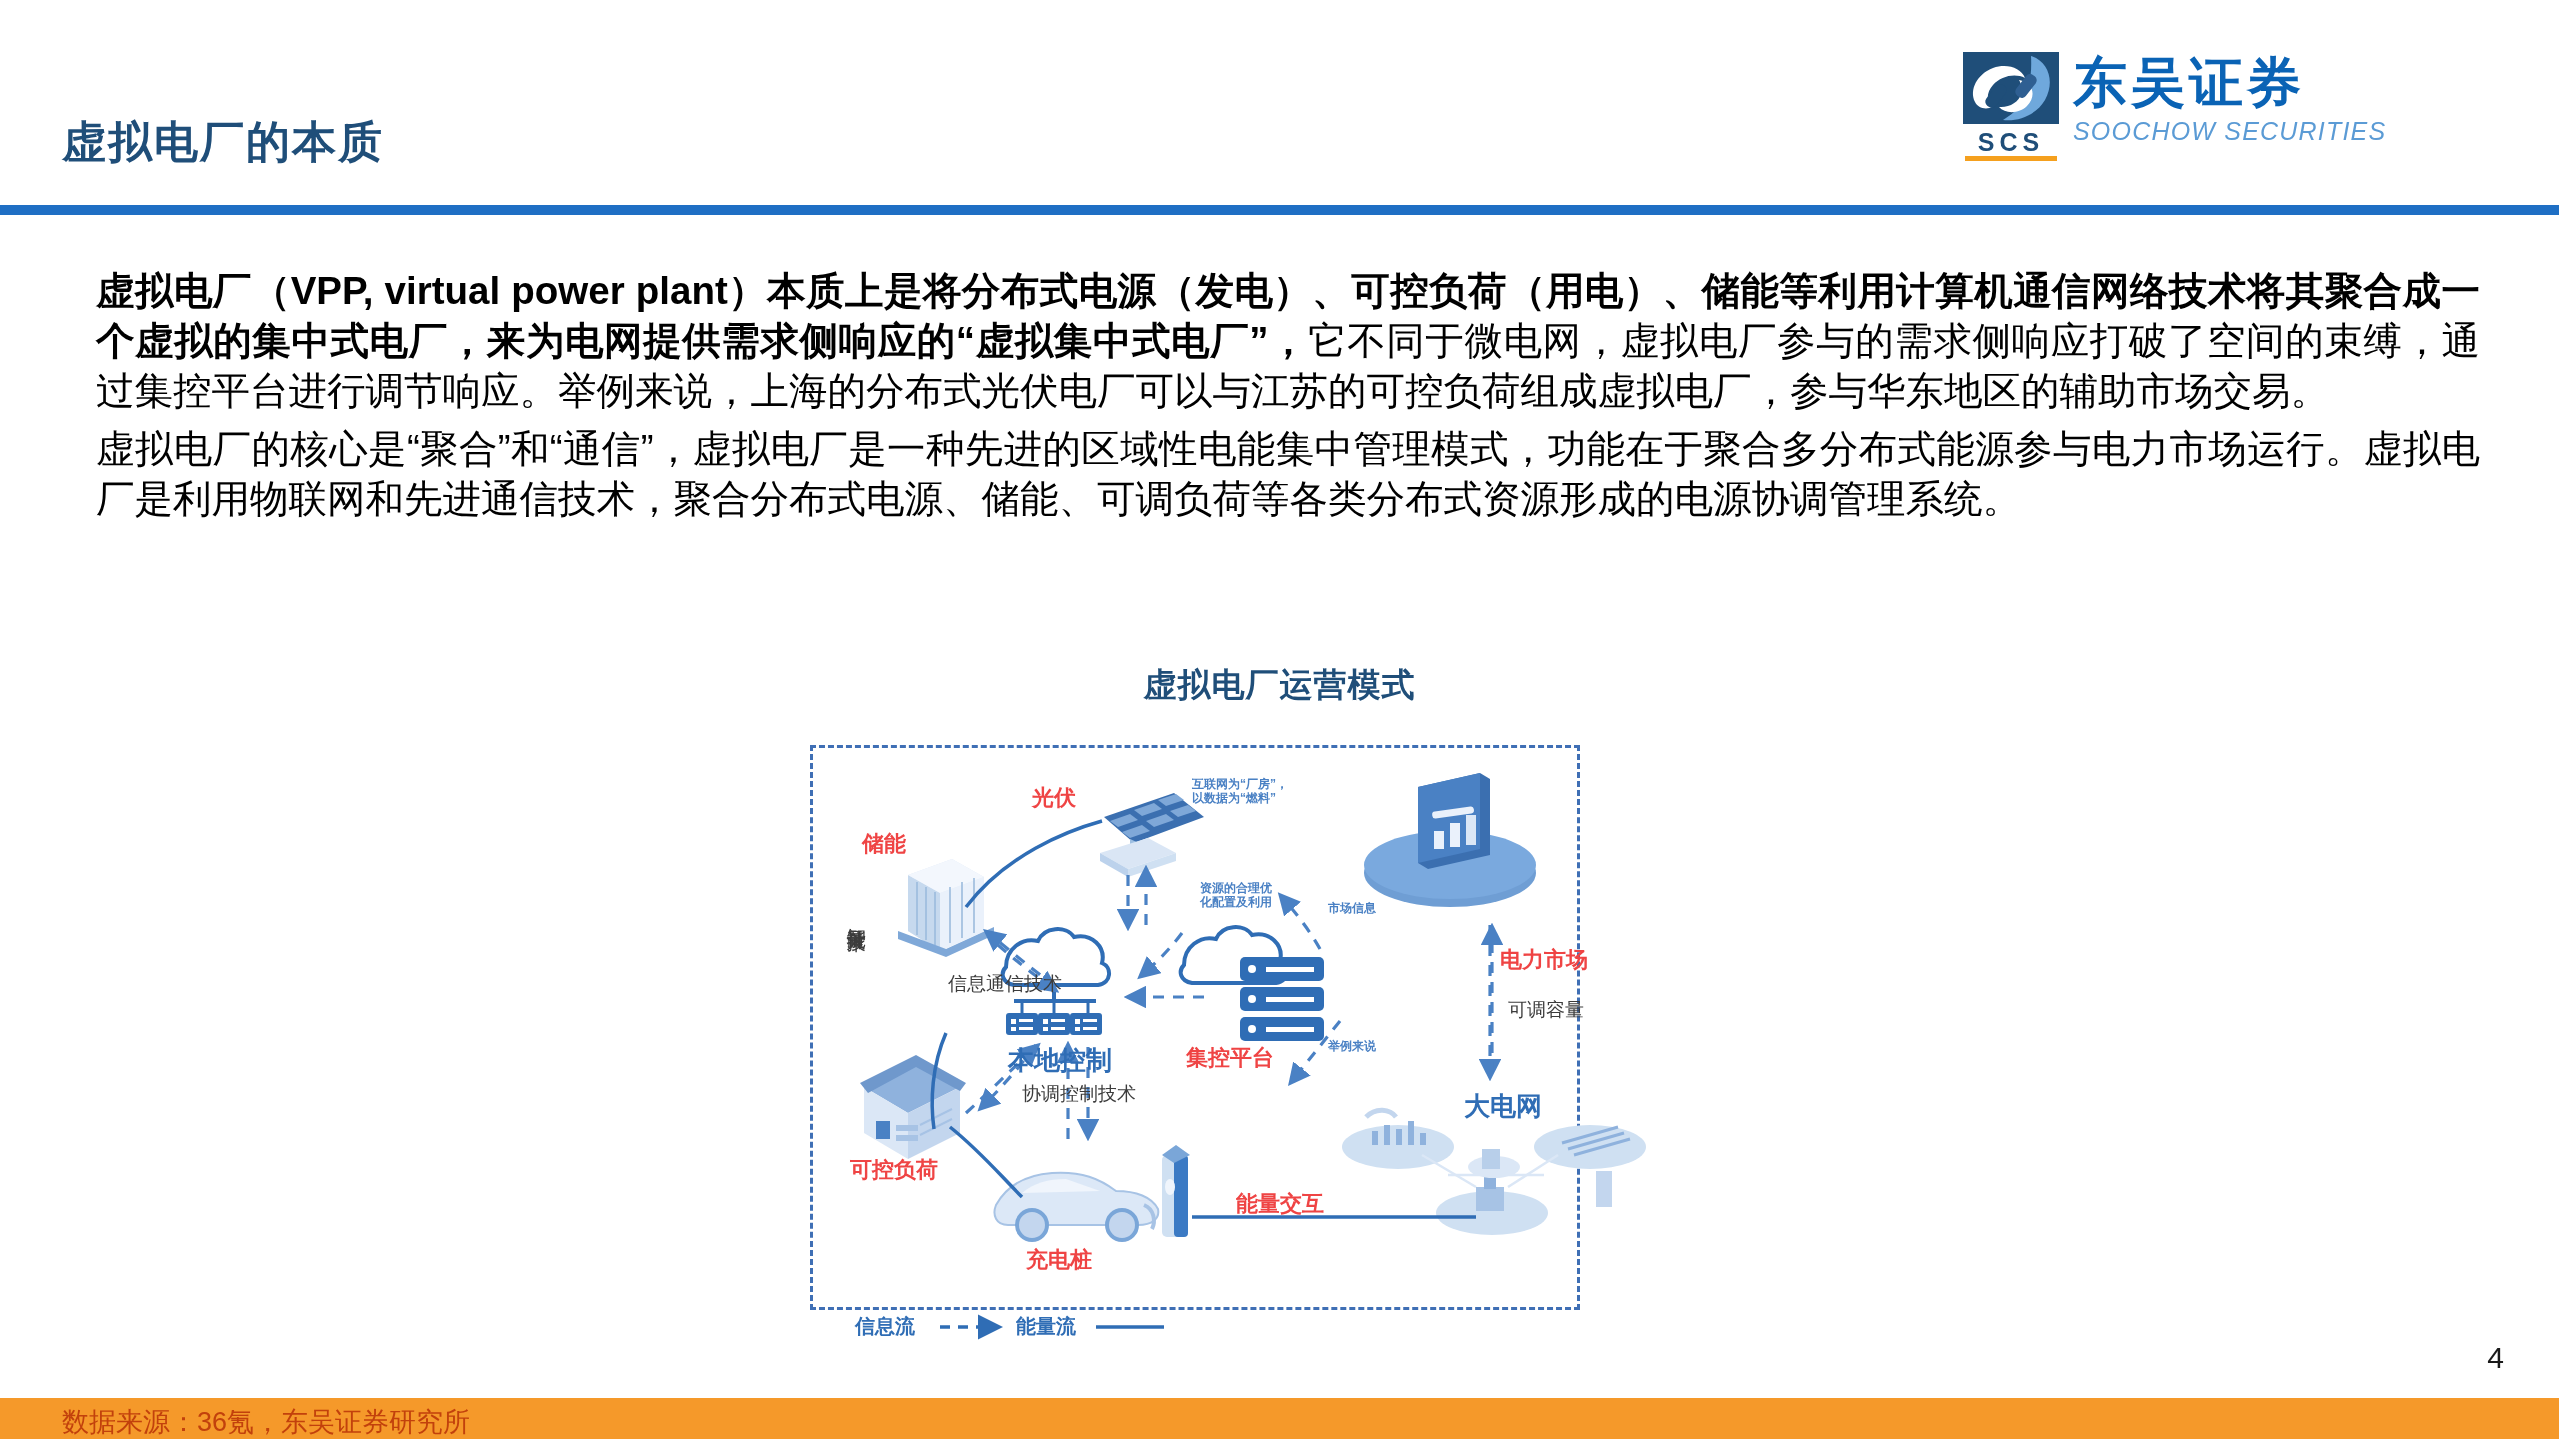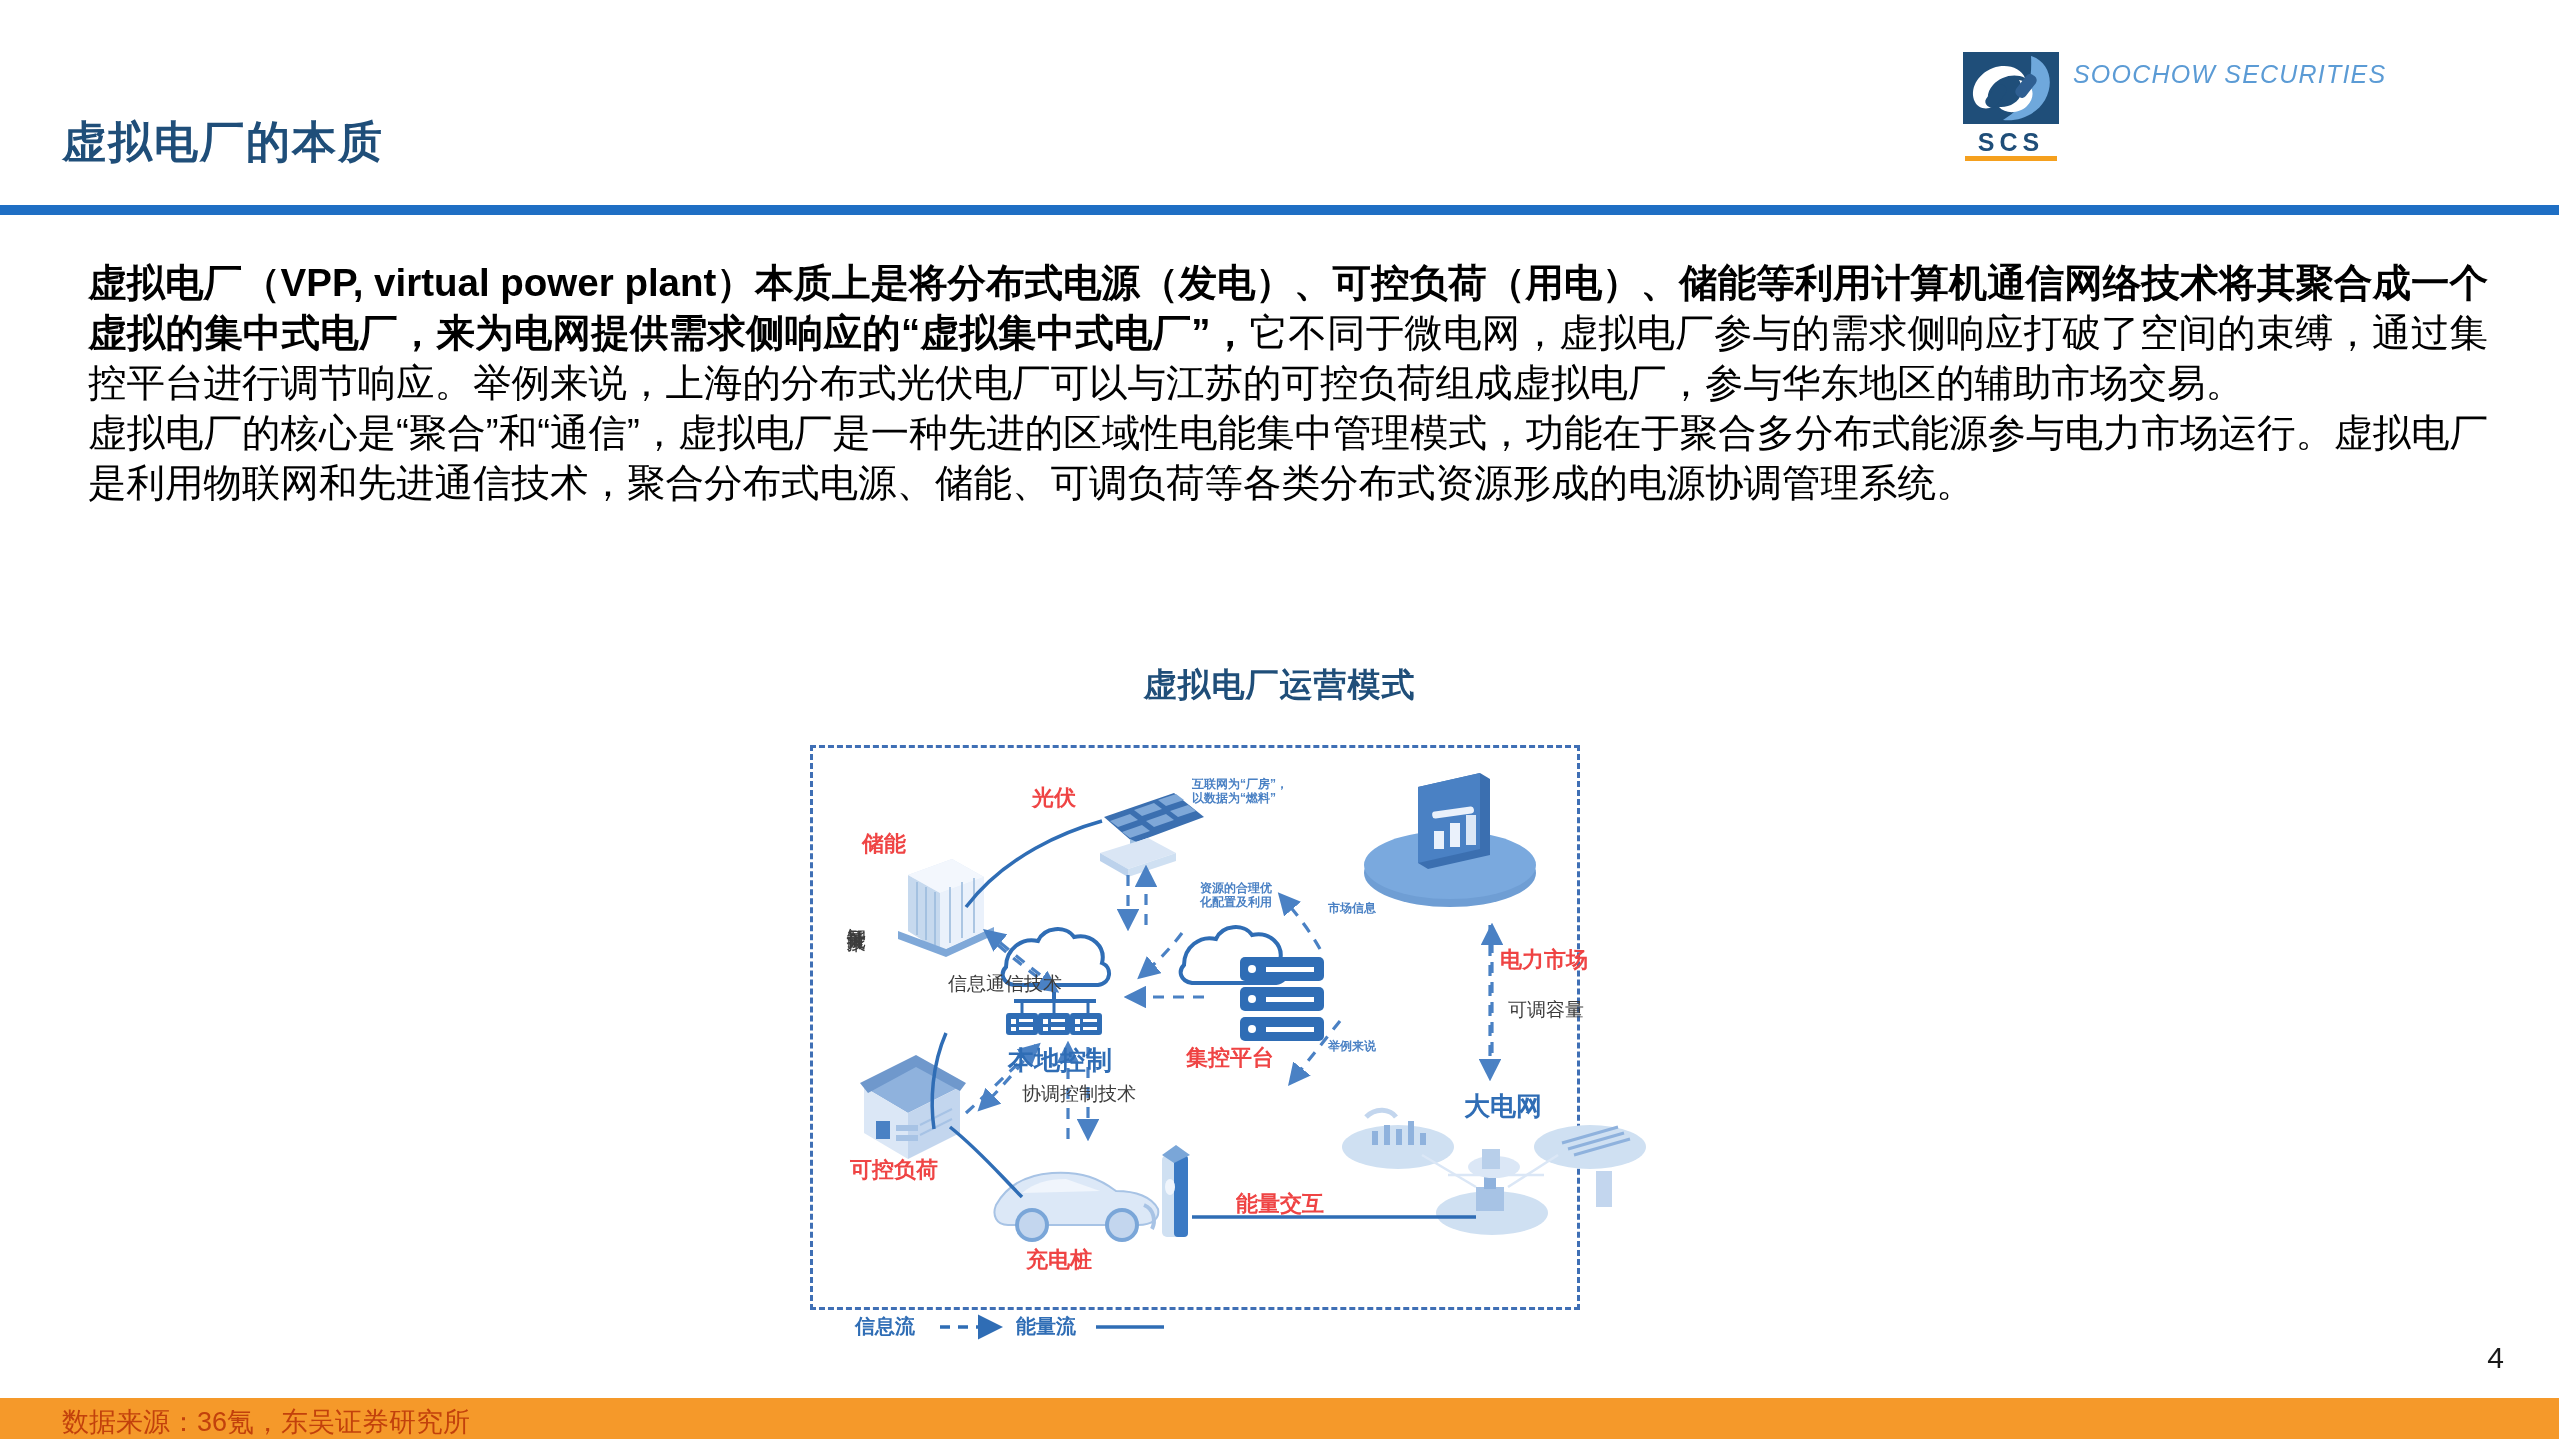--- a/index.html
+++ b/index.html
@@ -95,21 +95,21 @@
   .body-text {
     position: absolute;
     left: 88px;
     top: 258px;
     width: 2400px;
     font-size: 38.5px;
     line-height: 50px;
     color: #000000;
     text-align: justify;
   }
-  .body-text p { margin: 0; }
+  .body-text p { margin: 8px; }
   .body-text .b { font-weight: bold; }
 
   
   .fig-title {
     position: absolute;
     left: 0;
     top: 663px;
     width: 2559px;
     text-align: center;
     font-size: 33px;
@@ -212,20 +212,21 @@
         <path d="M68 4 C86 10 92 30 82 48 C74 62 56 70 40 68 C58 58 70 40 68 4 Z" fill="#6fa8dc"></path>
         <path d="M12 50 C6 38 14 22 30 16 C44 11 58 16 62 26 C52 21 38 24 30 33 C23 41 23 50 30 55 C22 58 15 56 12 50 Z" fill="#ffffff"></path>
         <path d="M56 28 C70 30 74 44 64 54 C56 62 42 62 36 55 C46 56 56 50 58 42 C59 36 58 31 56 28 Z" fill="#ffffff"></path>
         <rect x="27" y="31" width="12" height="26" rx="5" transform="rotate(38 33 44)" fill="#1f4e79"></rect>
         <rect x="57" y="21" width="12" height="26" rx="5" transform="rotate(38 63 34)" fill="#2f5f92"></rect>
       </svg>
       <div class="logo-scs">SCS</div>
       <div class="logo-scs-underline"></div>
     </div>
     <div class="logo-text-wrap">
+      <div class="logo-cn">东吴证券</div>
       <div class="logo-en">SOOCHOW SECURITIES</div>
     </div>
   </div>
 
   <div class="body-text">
     <p><span class="b">虚拟电厂（VPP, virtual power plant）本质上是将分布式电源（发电）、可控负荷（用电）、储能等利用计算机通信网络技术将其聚合成一个虚拟的集中式电厂，来为电网提供需求侧响应的“虚拟集中式电厂”，</span><span>它不同于微电网，虚拟电厂参与的需求侧响应打破了空间的束缚，通过集控平台进行调节响应。举例来说，上海的分布式光伏电厂可以与江苏的可控负荷组成虚拟电厂，参与华东地区的辅助市场交易。</span></p>
     <p>虚拟电厂的核心是“聚合”和“通信”，虚拟电厂是一种先进的区域性电能集中管理模式，功能在于聚合多分布式能源参与电力市场运行。虚拟电厂是利用物联网和先进通信技术，聚合分布式电源、储能、可调负荷等各类分布式资源形成的电源协调管理系统。</p>
   </div>
 
   <div class="fig-title">虚拟电厂运营模式</div>

